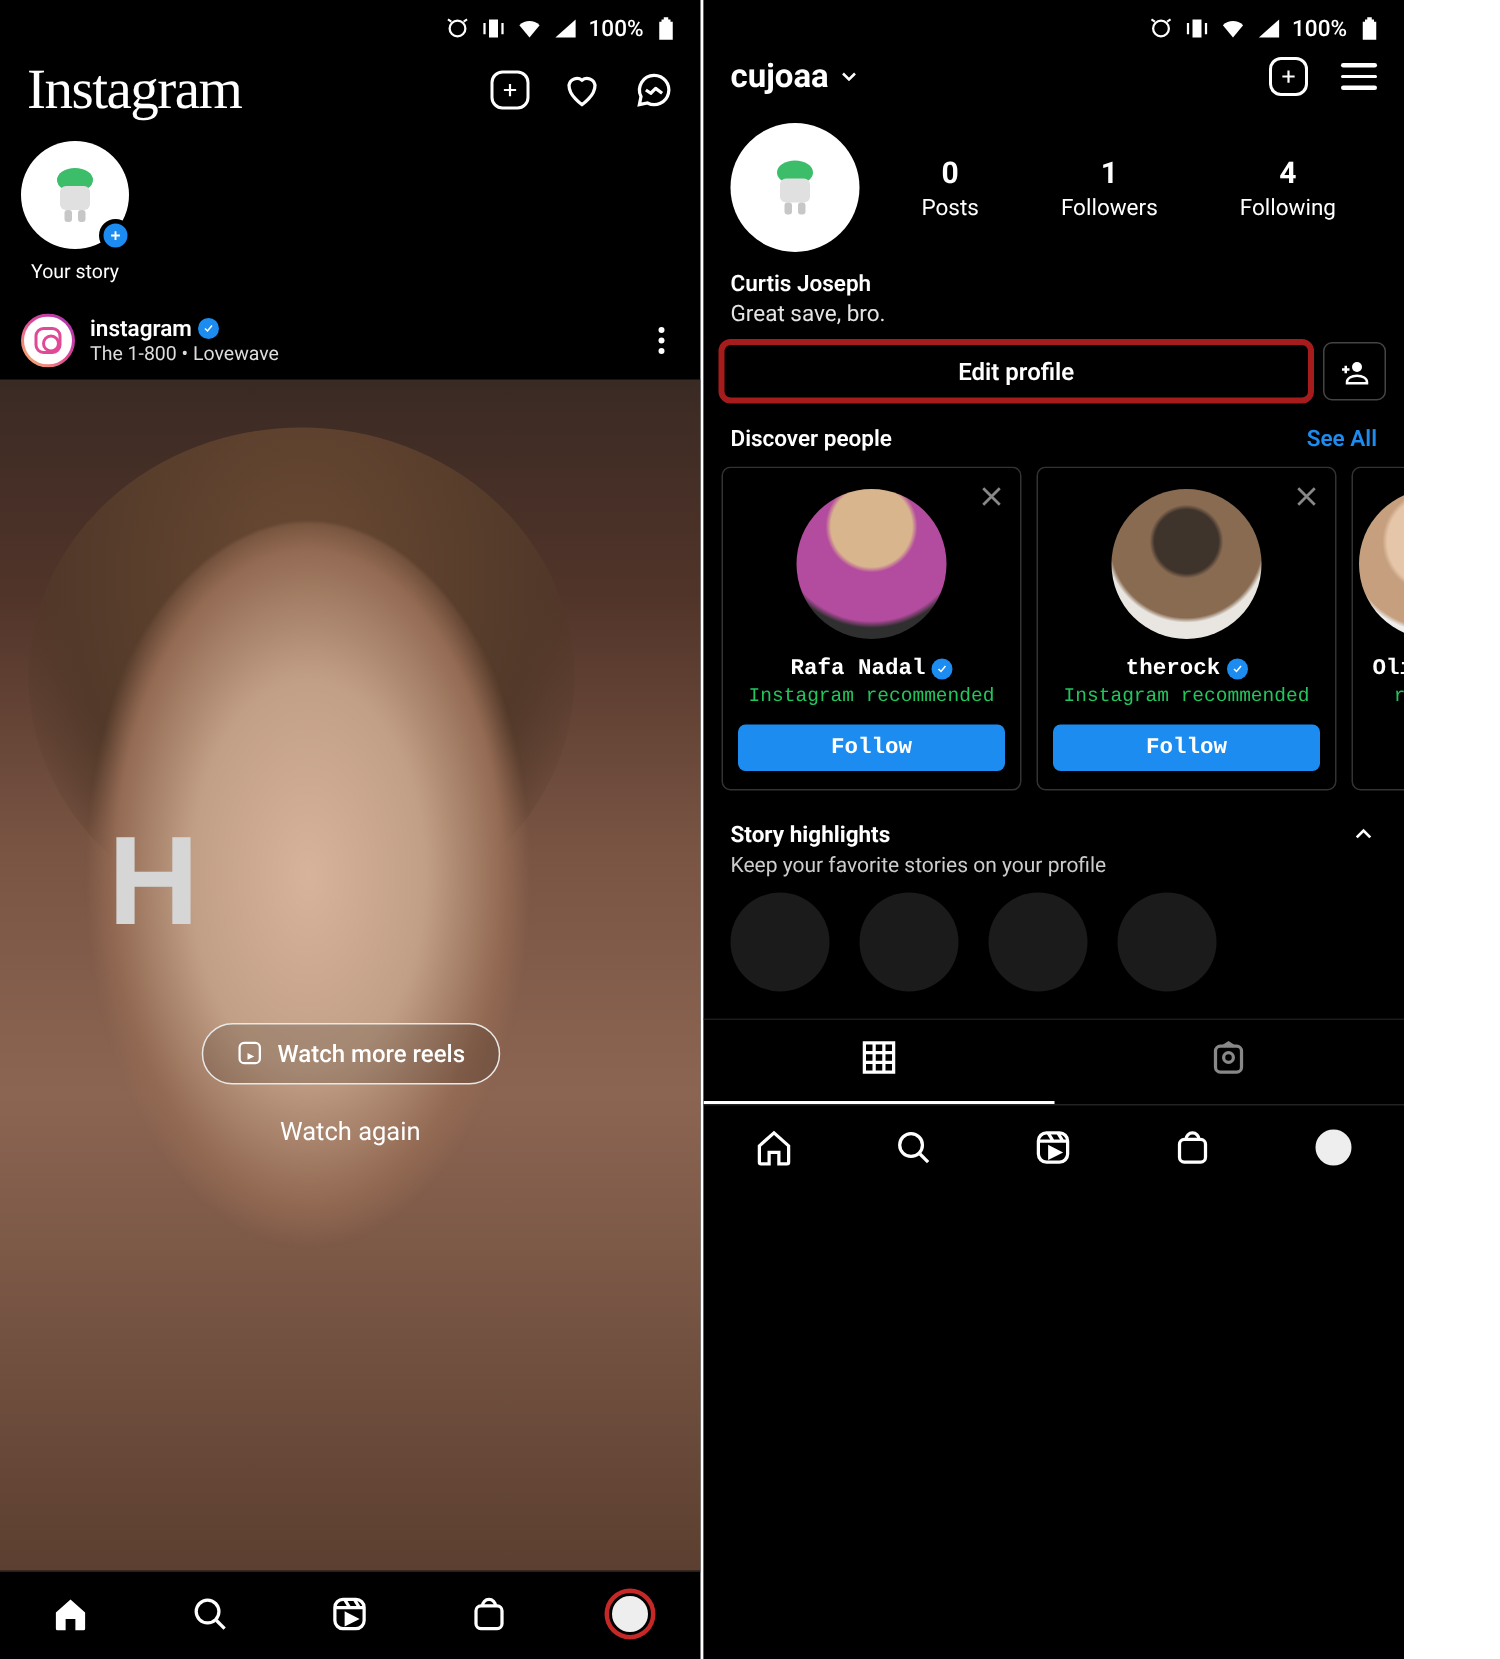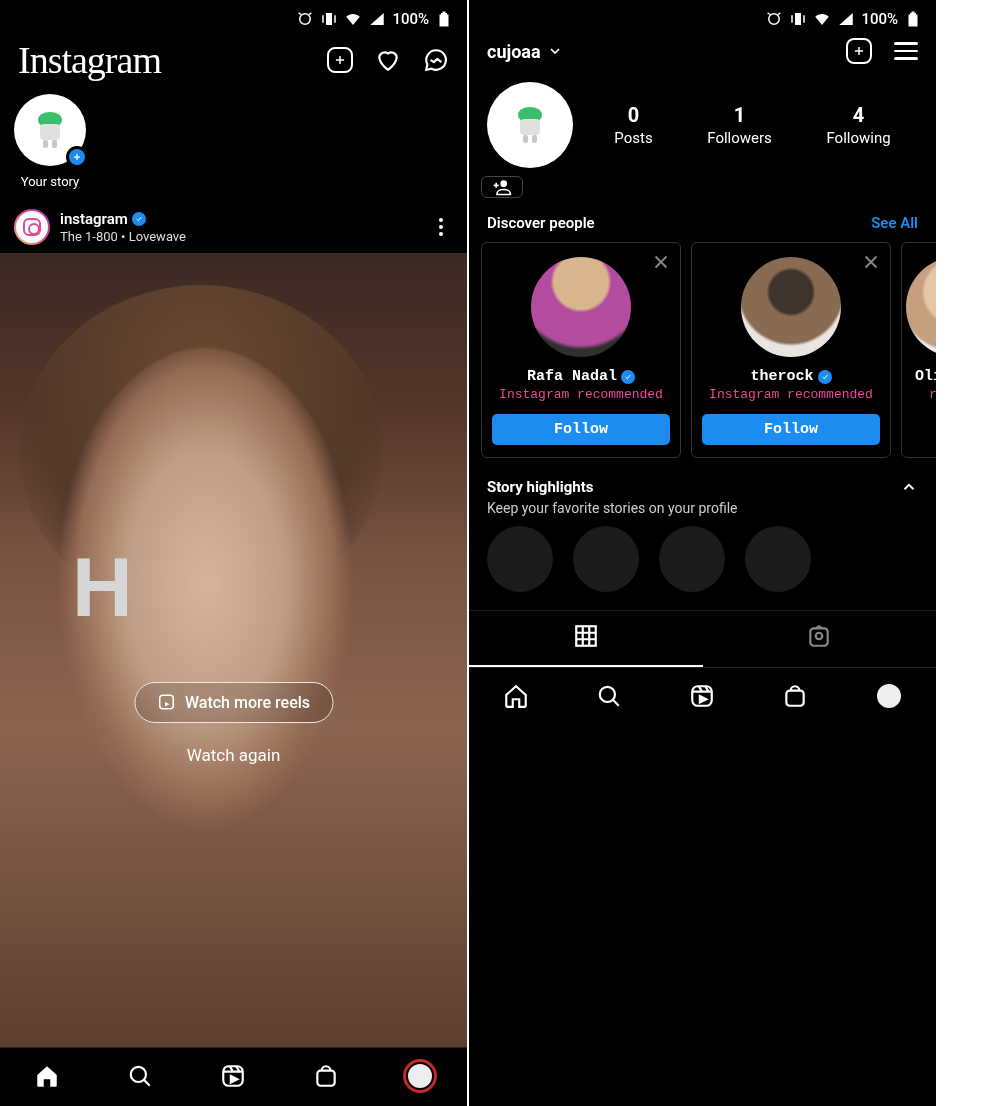--- a/index.html
+++ b/index.html
@@ -12,21 +12,21 @@
   .status { display:flex; justify-content:flex-end; align-items:center; gap:6px; padding:10px 14px 4px; font-size:15px; font-weight:500; }
   .status svg { width:18px; height:18px; fill:#fff; }
 
   
   .hdr { display:flex; align-items:center; justify-content:space-between; padding:6px 18px 12px; }
   .logo { font-family:"Brush Script MT","Segoe Script",cursive; font-size:38px; font-weight:500; letter-spacing:-1px; }
   .hdr-icons { display:flex; align-items:center; gap:22px; }
   .hdr-icons svg { width:26px; height:26px; }
   .icon-box { width:26px; height:26px; border:2.2px solid #fff; border-radius:8px; display:flex; align-items:center; justify-content:center; }
   .icon-box svg { width:14px; height:14px; stroke:#fff; stroke-width:2.5; fill:none; }
-  .uname-row { display:flex; align-items:center; gap:6px; font-size:18px; font-weight:700; }
+  .uname-row { display:flex; align-items:center; gap:6px; font-size:22px; font-weight:700; }
   .hamb { display:flex; flex-direction:column; gap:5px; }
   .hamb span { width:24px; height:2.5px; background:#fff; border-radius:2px; }
 
   
   .stories { padding:0 14px 12px; display:flex; }
   .story { text-align:center; }
   .story-av { width:72px; height:72px; border-radius:50%; background:#fff; position:relative; display:flex; align-items:center; justify-content:center; }
   .av-plus { position:absolute; right:-2px; bottom:-2px; width:22px; height:22px; background:#1c8cf0; border:3px solid #000; border-radius:50%; display:flex; align-items:center; justify-content:center; }
   .av-plus svg { width:10px; height:10px; stroke:#fff; stroke-width:3; }
   .story-lbl { font-size:13px; margin-top:8px; color:#fff; }
@@ -77,21 +77,21 @@
   .discover-btn { width:42px; border:1px solid #444; border-radius:6px; display:flex; align-items:center; justify-content:center; }
 
   .disc-hdr { display:flex; justify-content:space-between; align-items:center; padding:0 18px 10px; font-size:15px; }
   .disc-hdr .see { color:#1c8cf0; font-weight:600; }
   .cards { display:flex; gap:10px; padding:0 12px 20px; overflow:hidden; }
   .card { width:200px; min-width:200px; border:1px solid #333; border-radius:6px; padding:14px 10px 12px; position:relative; text-align:center;font-family:Liberation Mono, monospace; }
   .card-x { position:absolute; top:8px; right:8px; width:22px; height:22px; }
   .card-x svg { width:22px; height:22px; stroke:#888; stroke-width:2; fill:none; }
   .card-av { width:100px; height:100px; border-radius:50%; margin:0 auto 10px; background:#555; overflow:hidden; }
   .card-nm { font-weight:700; font-size:15px; display:inline-flex; align-items:center; gap:4px; }
-  .card-sub { font-size:13px; color:#ec4899; margin-top:2px; line-height:1.3; }
+  .card-sub { font-size:13px; color:#22c55e; margin-top:2px; line-height:1.3; }
   .follow { margin-top:10px; background:#1c8cf0; color:#fff; border-radius:5px; padding:7px 0; font-weight:700; font-size:15px; }
 
   .sh-hdr { padding:0 18px 10px; }
   .sh-title { font-weight:700; font-size:15px; display:flex; justify-content:space-between; align-items:center; }
   .sh-sub { font-size:14px; color:#ccc; margin-top:4px; }
   .hl-row { display:flex; gap:20px; padding:0 18px 8px; }
   .hl-c { width:66px; height:66px; border-radius:50%; background:#1b1b1b; display:flex; align-items:center; justify-content:center; }
   .hl-c.new { background:#000; border:1.8px solid #fff; }
   .hl-lbl { font-size:13px; text-align:center; margin-top:6px; }
 
@@ -291,22 +291,27 @@
             <div class="stat-n">1</div>
             <div class="stat-l">Followers</div>
           </div>
       <div class="stat">
             <div class="stat-n">4</div>
             <div class="stat-l">Following</div>
           </div>
     </div>
   </div>
 
+  <div class="bio">
+    <div class="name">Curtis Joseph</div>
+    <div class="text">Great save, bro.</div>
+  </div>
 
   <div class="edit-row">
+    <div class="edit-btn hl">Edit profile</div>
     <div class="discover-btn">
       <svg width="20" height="20" viewBox="0 0 24 24" fill="#fff">
             <circle cx="14" cy="8" r="4"></circle>
             <path d="M6 20c0-3 3.5-5 8-5s8 2 8 5v1H6zM2 10h6M5 7v6" stroke="#fff" stroke-width="2" fill="none"></path>
           </svg>
     </div>
   </div>
 
   <div class="disc-hdr">
     <span style="font-weight:600">Discover people</span>

